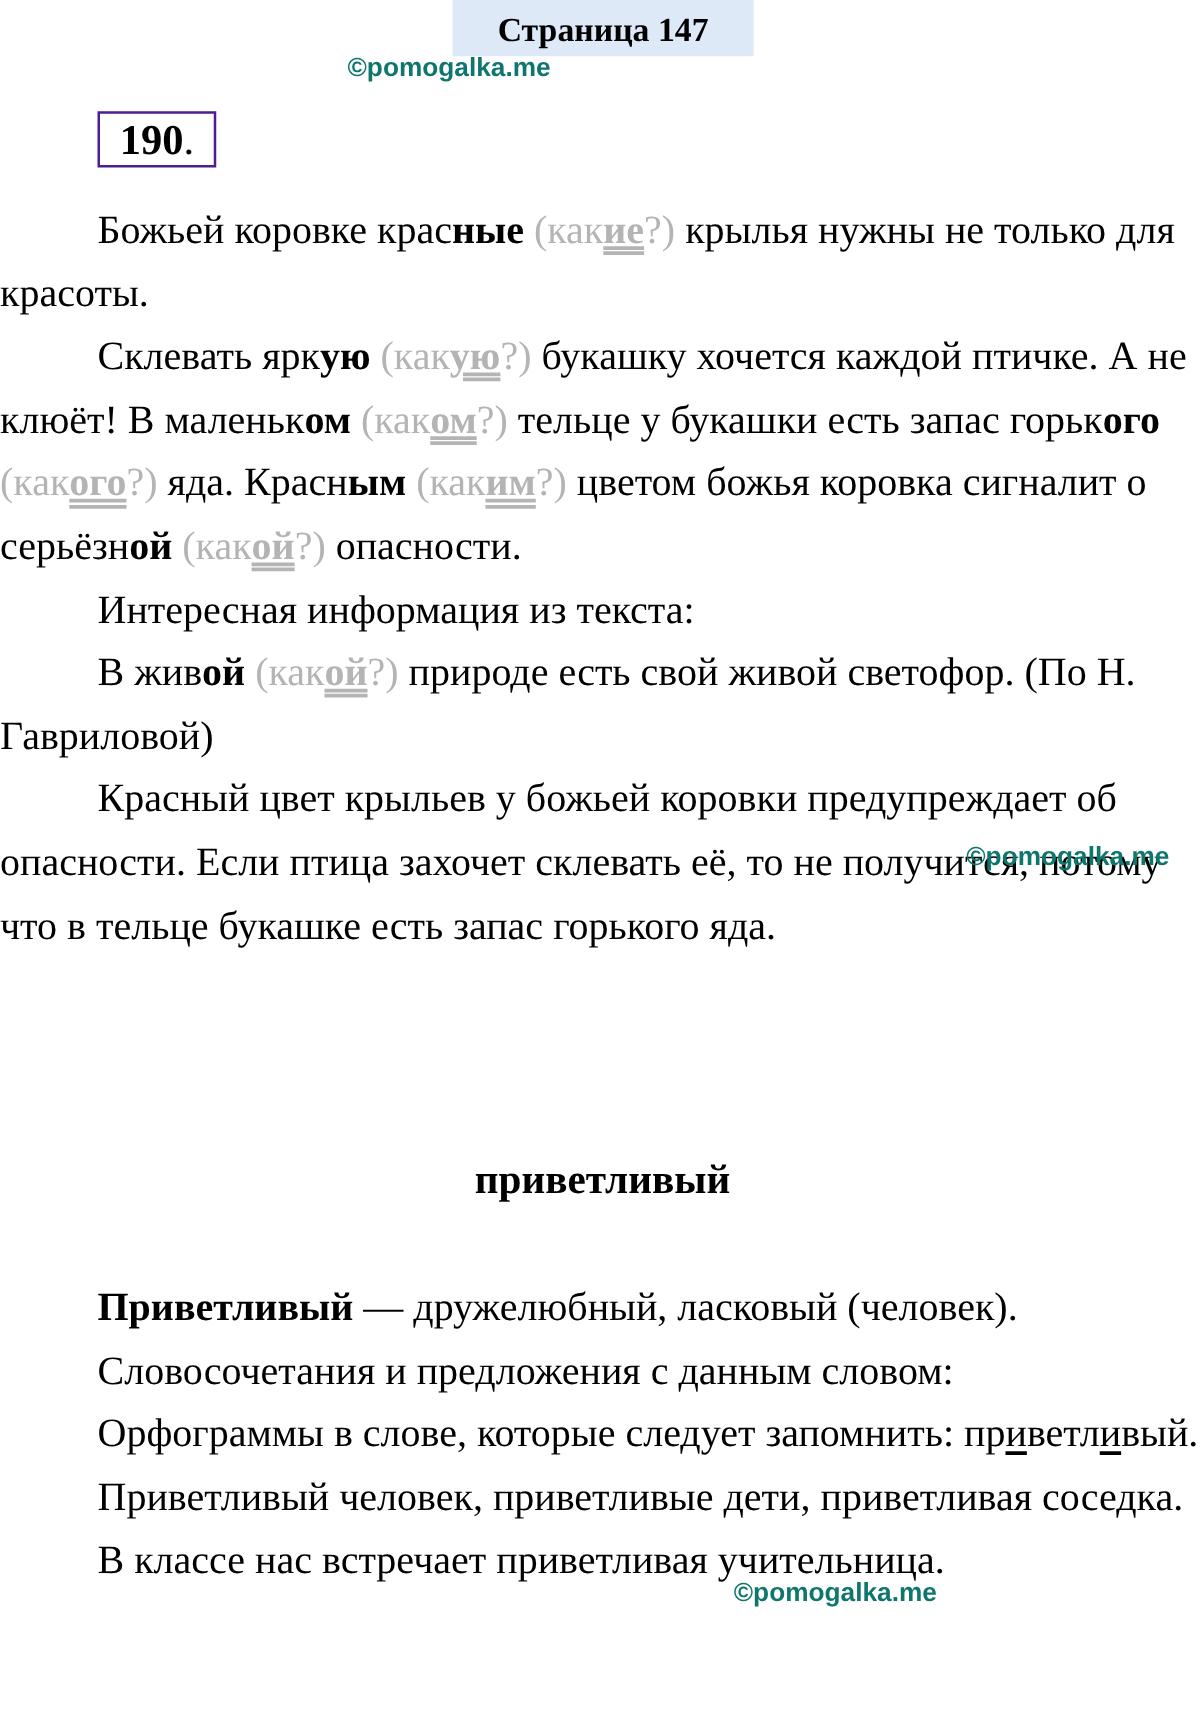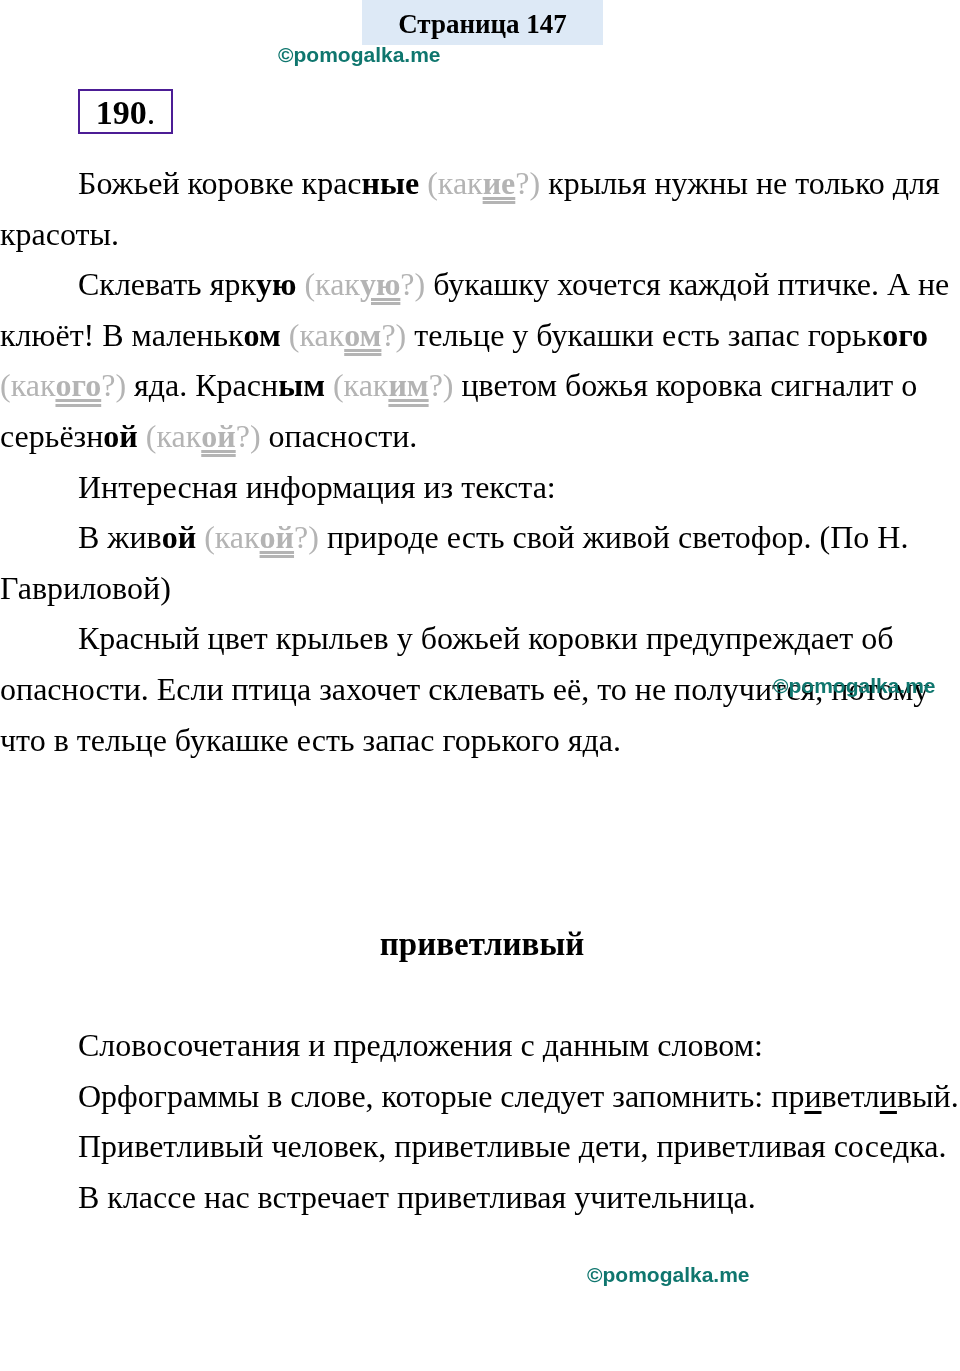--- a/index.html
+++ b/index.html
@@ -110,20 +110,21 @@
   <p class="para indent"><span>В жив</span><b>ой</b> <span class="q"><span>(как</span><span class="end">ой</span><span>?)</span></span><span> природе есть свой живой светофор. (По Н. Гавриловой)</span></p>
 
   <p class="para indent">Красный цвет крыльев у божьей коровки предупреждает об опасности. Если птица захочет склевать её, то не получится, потому что в тельце букашке есть запас горького яда.</p>
 </div>
 
 <div class="watermark wm2">©pomogalka.me</div>
 
 <div class="heading-word">приветливый</div>
 
 <div class="text-block block2">
+  <p class="para indent"><b>Приветливый</b><span> — дружелюбный, ласковый (человек).</span></p>
 
   <p class="para indent">Словосочетания и предложения с данным словом:</p>
 
   <p class="para indent"><span>Орфограммы в слове, которые следует запомнить:</span> <span><span>пр</span><span class="u-single">и</span><span>ветл</span><span class="u-single">и</span><span>вый.</span></span></p>
 
   <p class="para indent">Приветливый человек, приветливые дети, приветливая соседка.</p>
 
   <p class="para indent">В классе нас встречает приветливая учительница.</p>
 </div>
 

